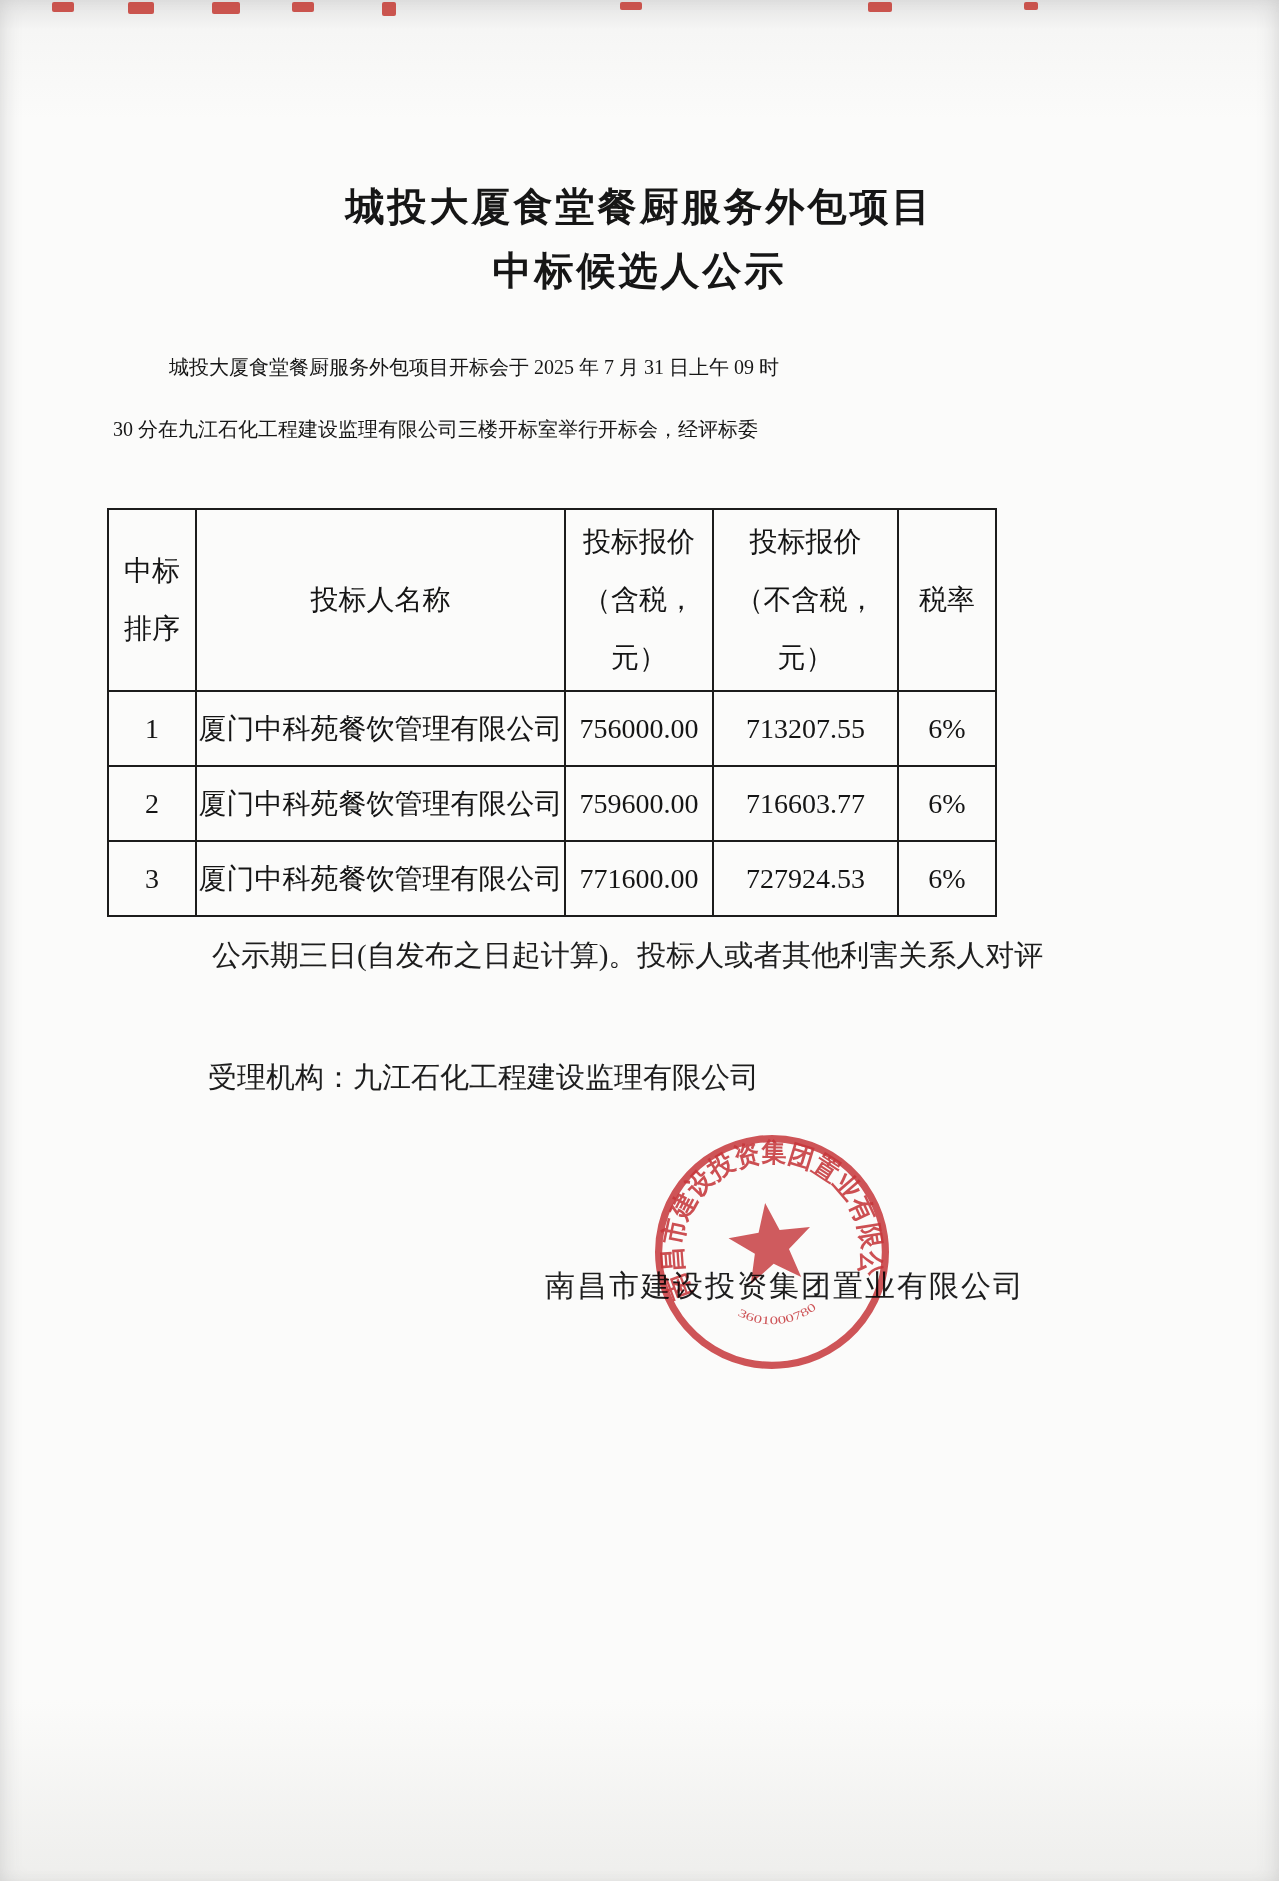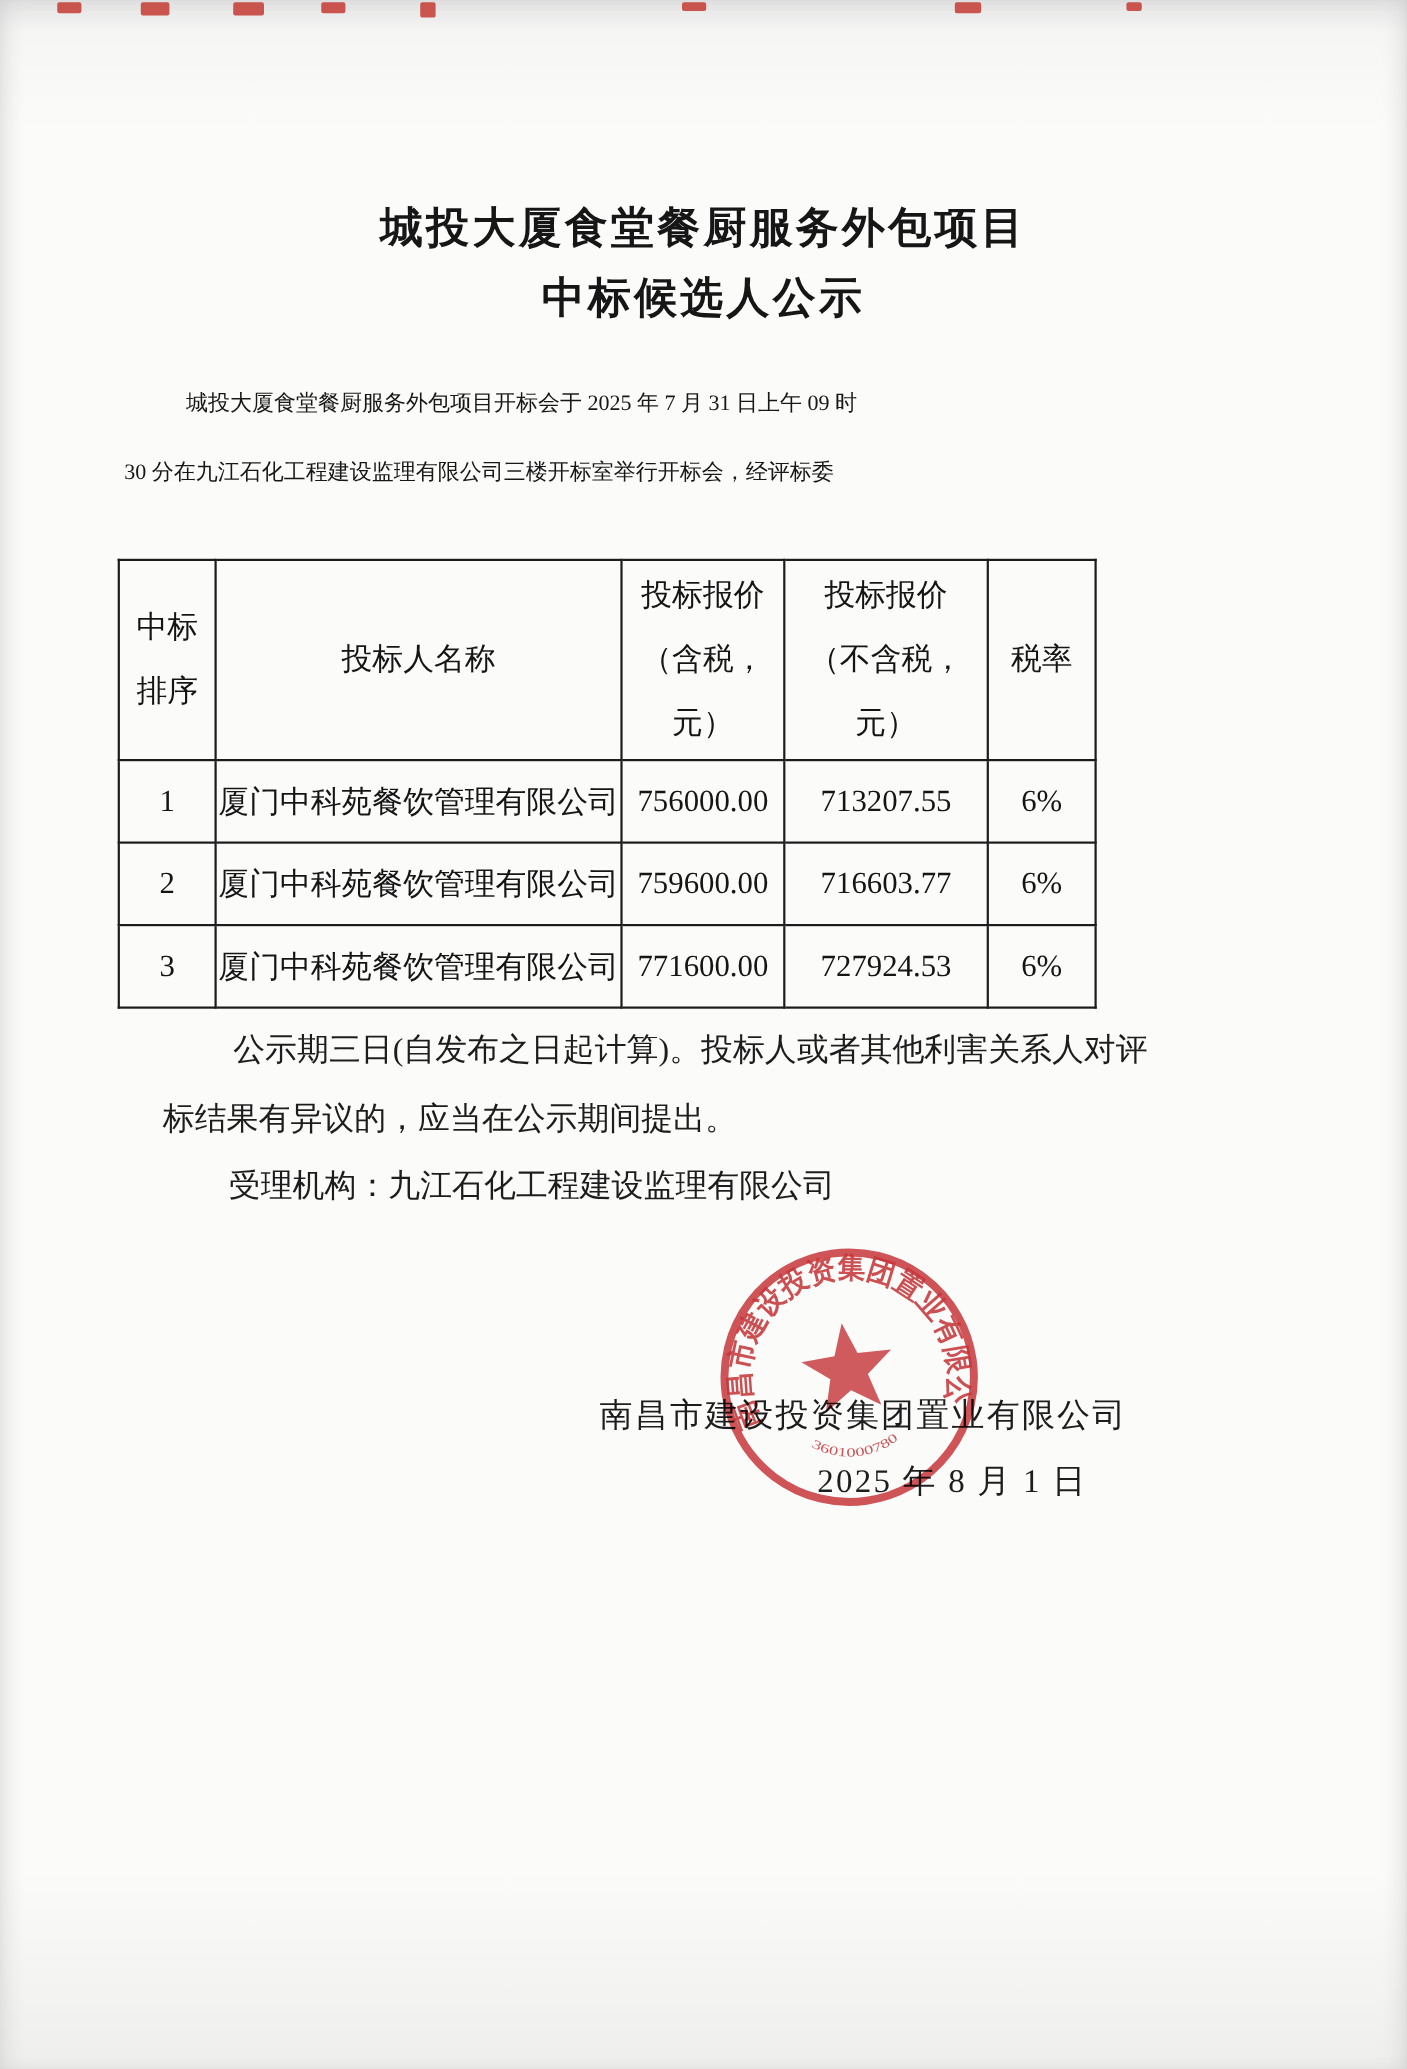--- a/index.html
+++ b/index.html
@@ -112,27 +112,25 @@
       <td>厦门中科苑餐饮管理有限公司</td>
       <td>771600.00</td>
       <td>727924.53</td>
       <td>6%</td>
     </tr>
   </tbody>
     </table>
 
   <div class="notice">
     <div class="line first">公示期三日(自发布之日起计算)。投标人或者其他利害关系人对评</div>
-    <div class="line">标结果有异议的，应当在公示期间提出。</div>
   </div>
 
   <div class="agency">受理机构：九江石化工程建设监理有限公司</div>
 
   <div class="signature">南昌市建设投资集团置业有限公司</div>
-  <div class="datetext">2025 年 8 月 1 日</div>
 
   <svg class="seal" viewBox="0 0 260 260">
     <circle cx="130" cy="130" r="110" fill="none" stroke="#c5262b" stroke-width="7" opacity="0.85"></circle>
     <polygon fill="#c5262b" opacity="0.82" points="130,82 140.3,109.8 169.9,111.0 146.7,129.4 154.7,158.0 130,141.6 105.3,158.0 113.3,129.4 90.1,111.0 119.7,109.8"></polygon>
     <defs>
       <path id="sealTextArc" d="M 47.3 160.1 A 88 88 0 1 1 212.7 160.1" fill="none"></path>
       <path id="sealCodeArc" d="M 85 183.6 A 70 70 0 0 0 175 183.6" fill="none"></path>
     </defs>
     <text font-size="26" fill="#c5262b" opacity="0.88" font-weight="700" font-family="'Liberation Serif','DejaVu Serif',serif">
       <textPath href="#sealTextArc" startOffset="0" textLength="366" lengthAdjust="spacingAndGlyphs">南昌市建设投资集团置业有限公司</textPath>

